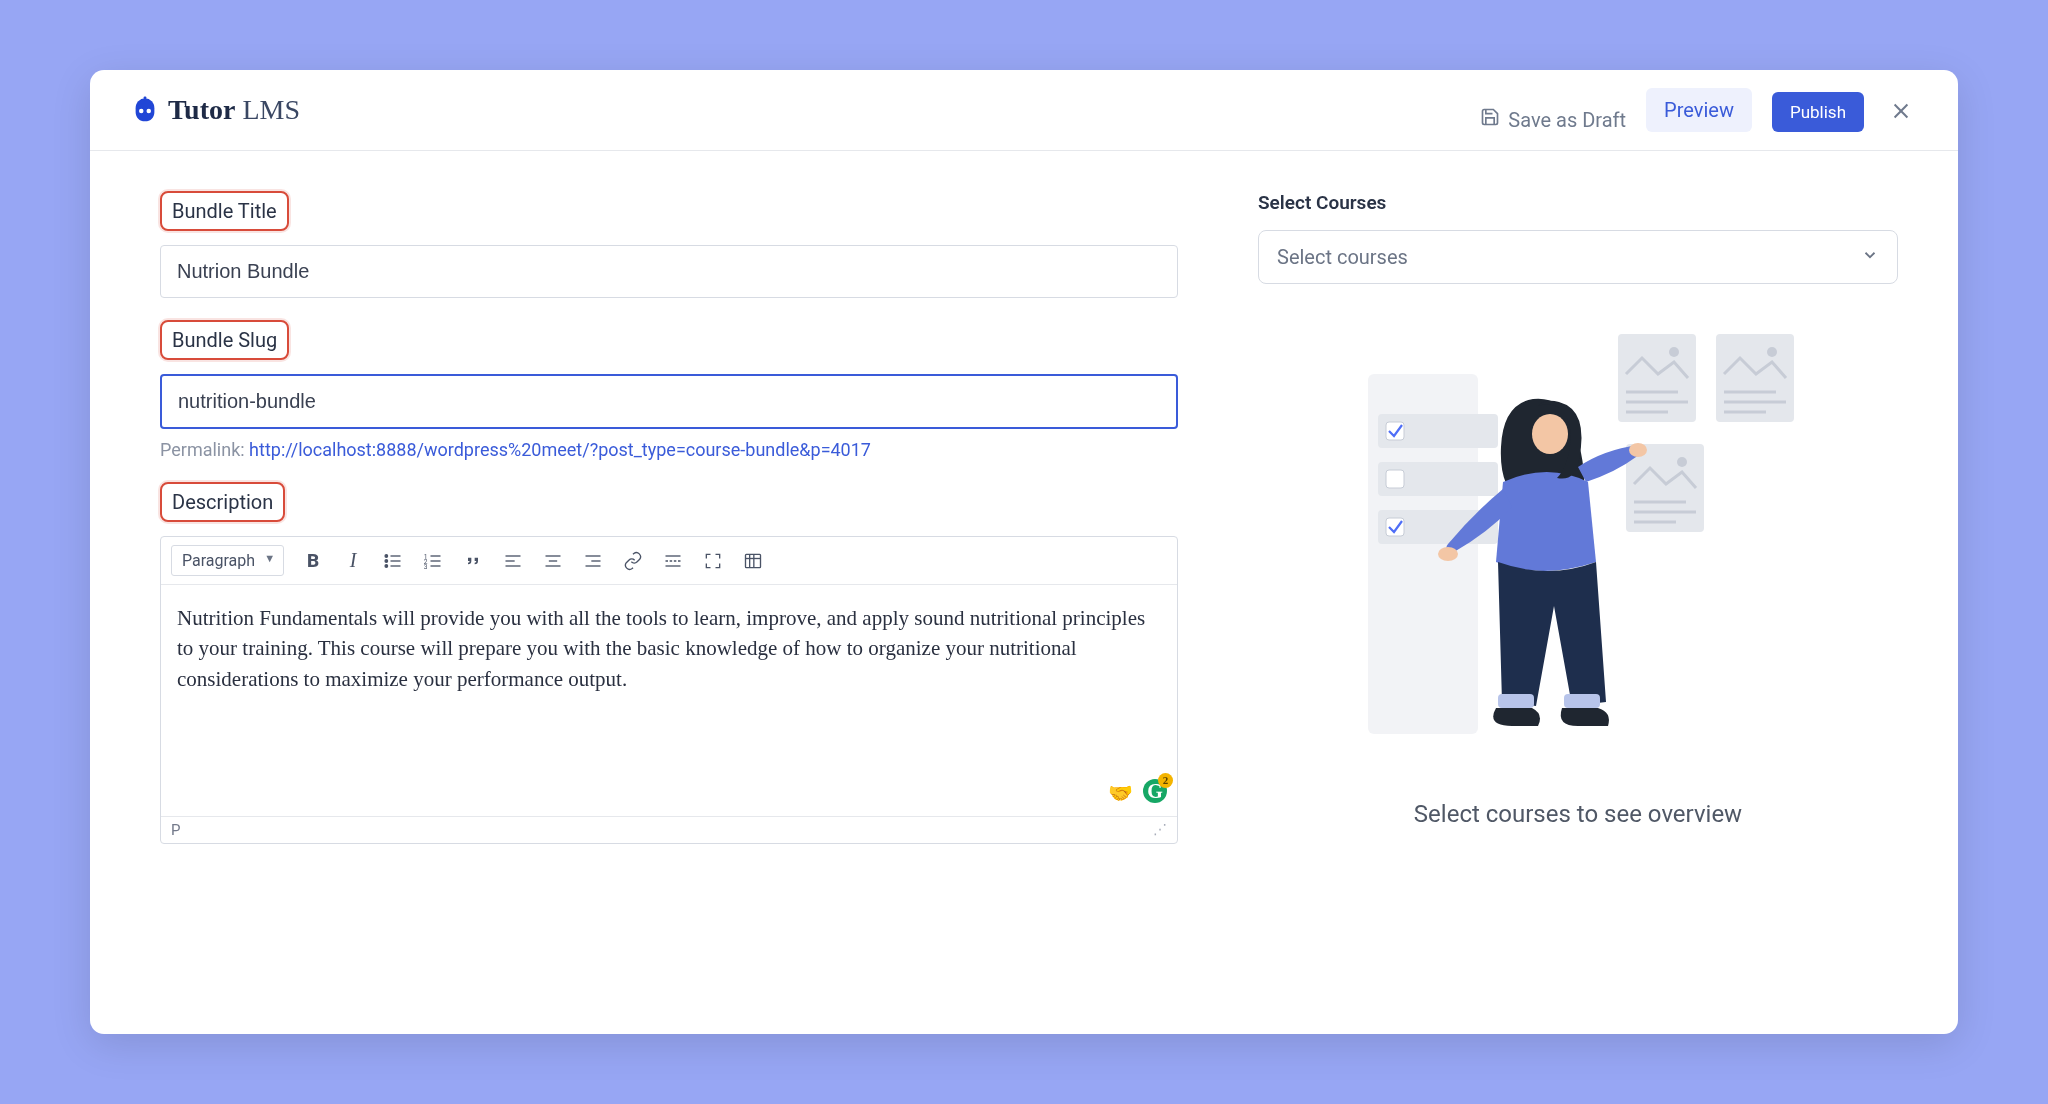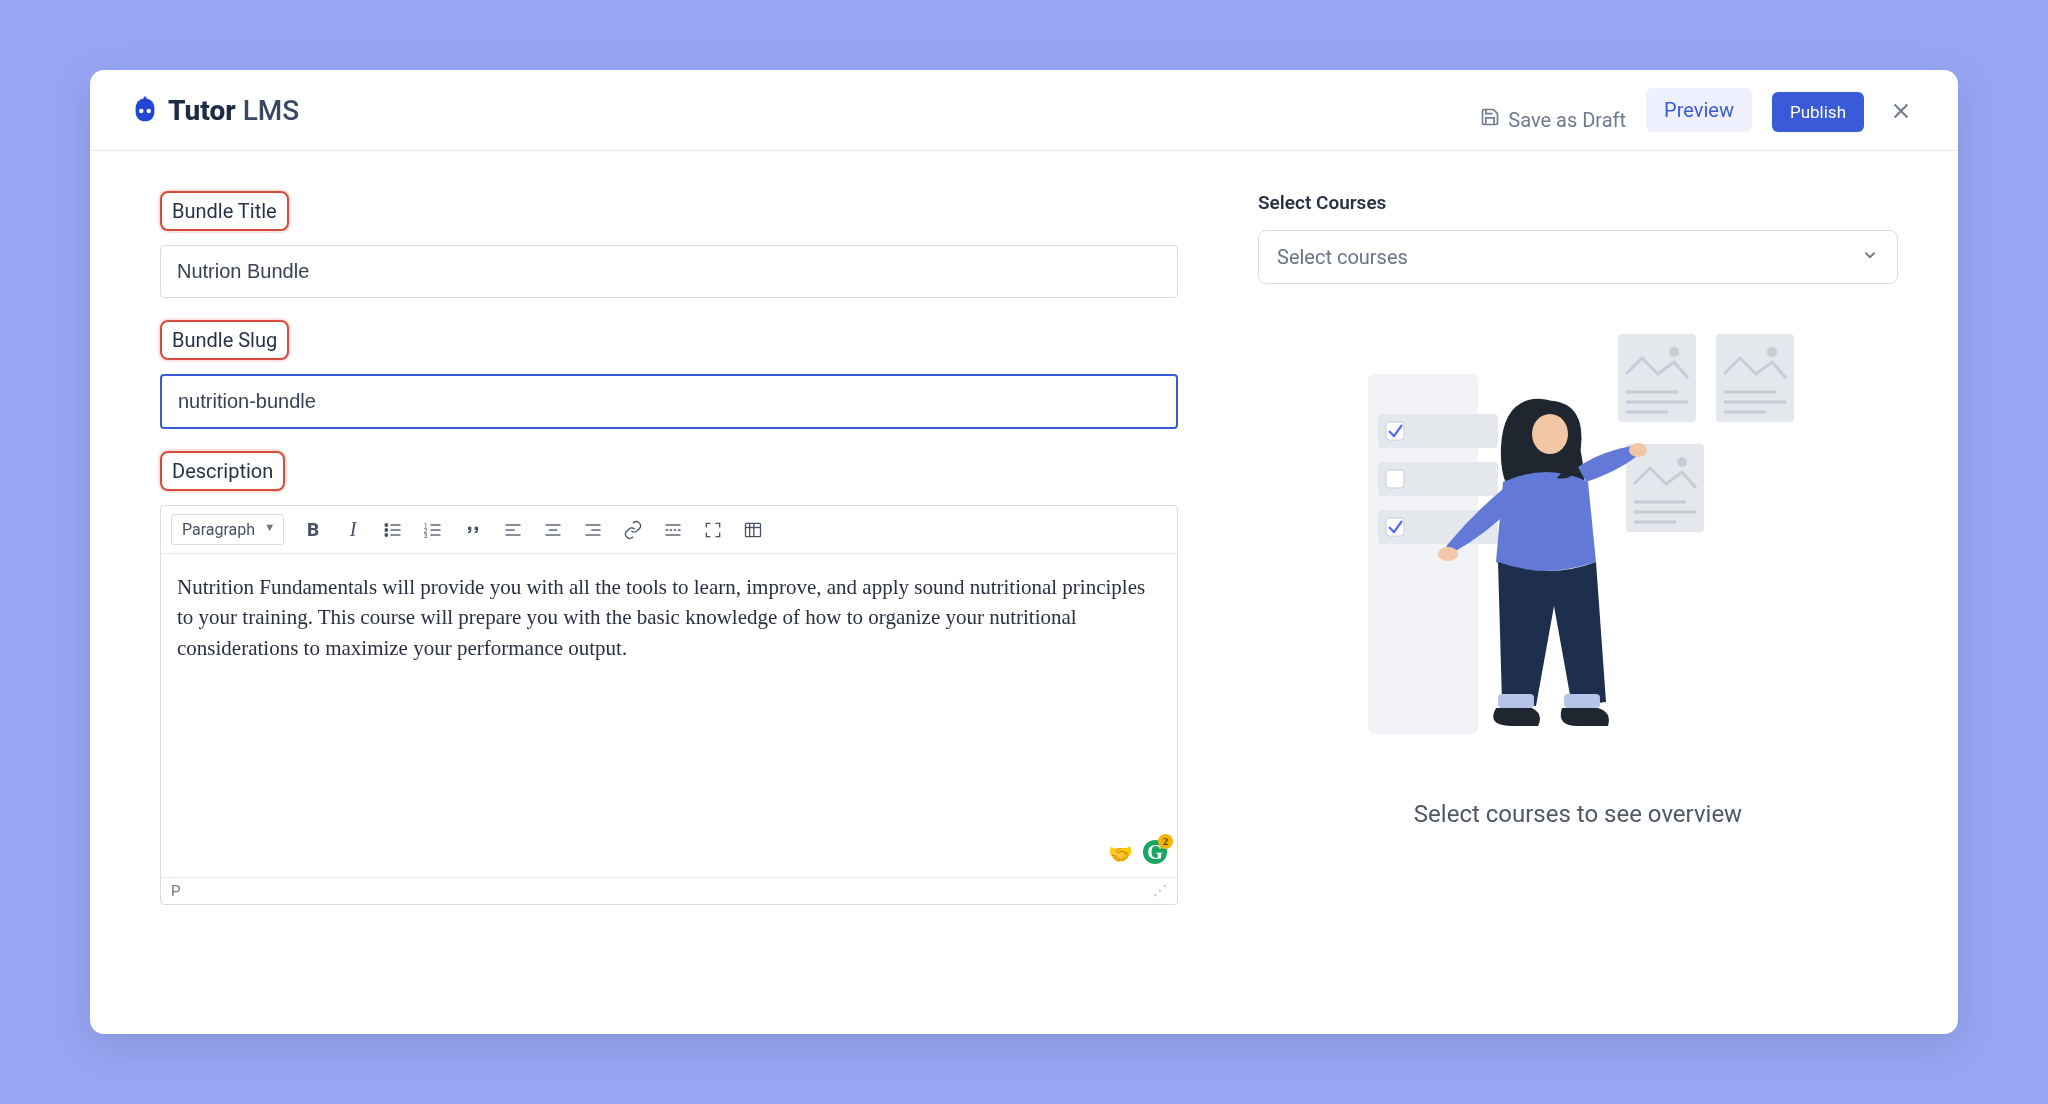--- a/index.html
+++ b/index.html
@@ -28,20 +28,21 @@
     padding: 18px 40px;
     border-bottom: 1px solid #e6e8ec;
   }
   .brand {
     display: flex;
     align-items: center;
     gap: 8px;
     font-size: 28px;
     font-weight: 700;
     color: #1e2a46;
+    font-family: Liberation Serif, serif;
   }
   .brand .brand-strong { font-weight: 800; color:#1e2a46;}
   .brand .brand-light  { font-weight: 500; color:#3a4763;}
   .brand-icon {
     width: 30px; height: 30px; display:inline-block;
   }
   .top-actions { display:flex; align-items:flex-end; gap: 20px; }
   .link-draft { color:#6f7a8d; font-size:20px; display:flex; align-items:center; gap:8px; cursor:pointer; }
   .btn-prev { background:#eef1fd; color:#3a5bd9; border-radius:6px; padding:10px 18px; font-size:20px; cursor:pointer;}
   .btn-pub  { background:#3a5bd9; color:#fff; border-radius:6px; padding:10px 18px; font-size:17px; cursor:pointer;}
@@ -88,21 +89,21 @@
   .input.focused {
     border:2px solid #3a5bd9;
   }
   .permalink { font-size:18px; color:#8b93a3; margin-top:10px;}
   .permalink a { color:#3a5bd9; text-decoration:none; }
 
   
   .editor {
     border:1px solid #d7dbe3; border-radius:4px;
     display:flex; flex-direction:column;
-    height: 400px;
+    height: 308px;
   }
   .toolbar {
     display:flex; align-items:center; gap:18px;
     padding:8px 10px;
     border-bottom:1px solid #e6e8ec;
     color:#4a5366;
   }
   .fmt-sel {
     border:1px solid #d7dbe3; border-radius:3px;
     padding:5px 28px 5px 10px; font-size:16px; color:#4a5366;
@@ -187,20 +188,23 @@
     <div>
 
       <div class="field">
         <span class="label">Bundle Title</span>
         <input class="input" value="Nutrion Bundle" style="">
       </div>
 
       <div class="field">
         <span class="label">Bundle Slug</span>
         <input class="input focused" value="nutrition-bundle" style="">
+        <div class="permalink">
+          <span>Permalink: </span><a href="#">http://localhost:8888/wordpress%20meet/?post_type=course-bundle&amp;p=4017</a>
+        </div>
       </div>
 
       <div class="field">
         <span class="label">Description</span>
         <div class="editor">
           <div class="toolbar">
             <div class="fmt-sel"><span>Paragraph</span></div>
             <div class="tb-btn bold">B</div>
             <div class="tb-btn italic">I</div>
             <div class="tb-btn">

